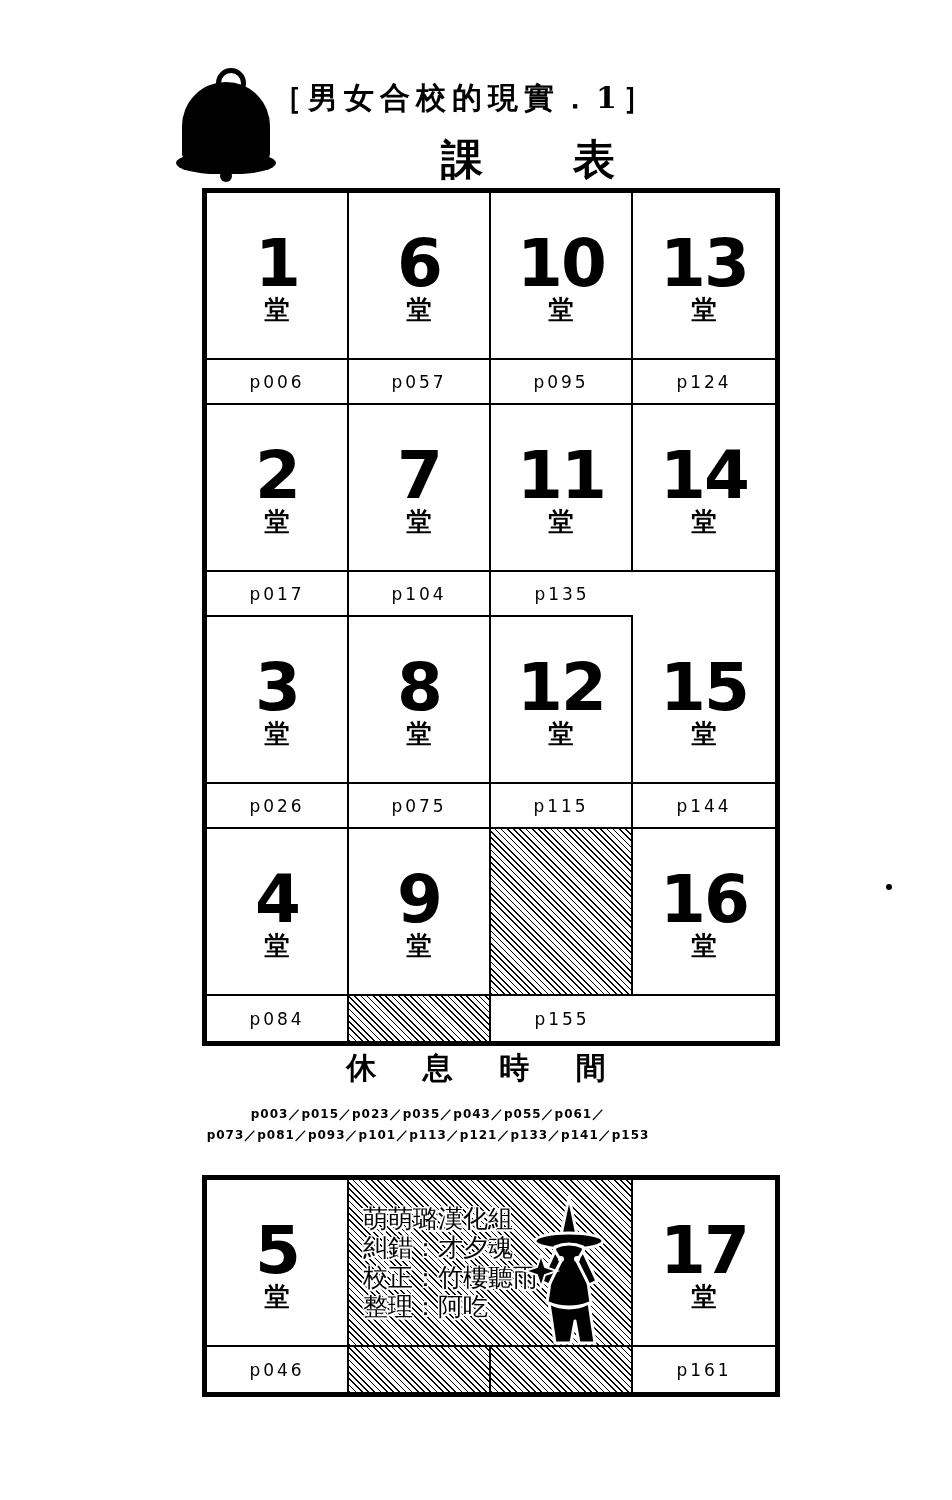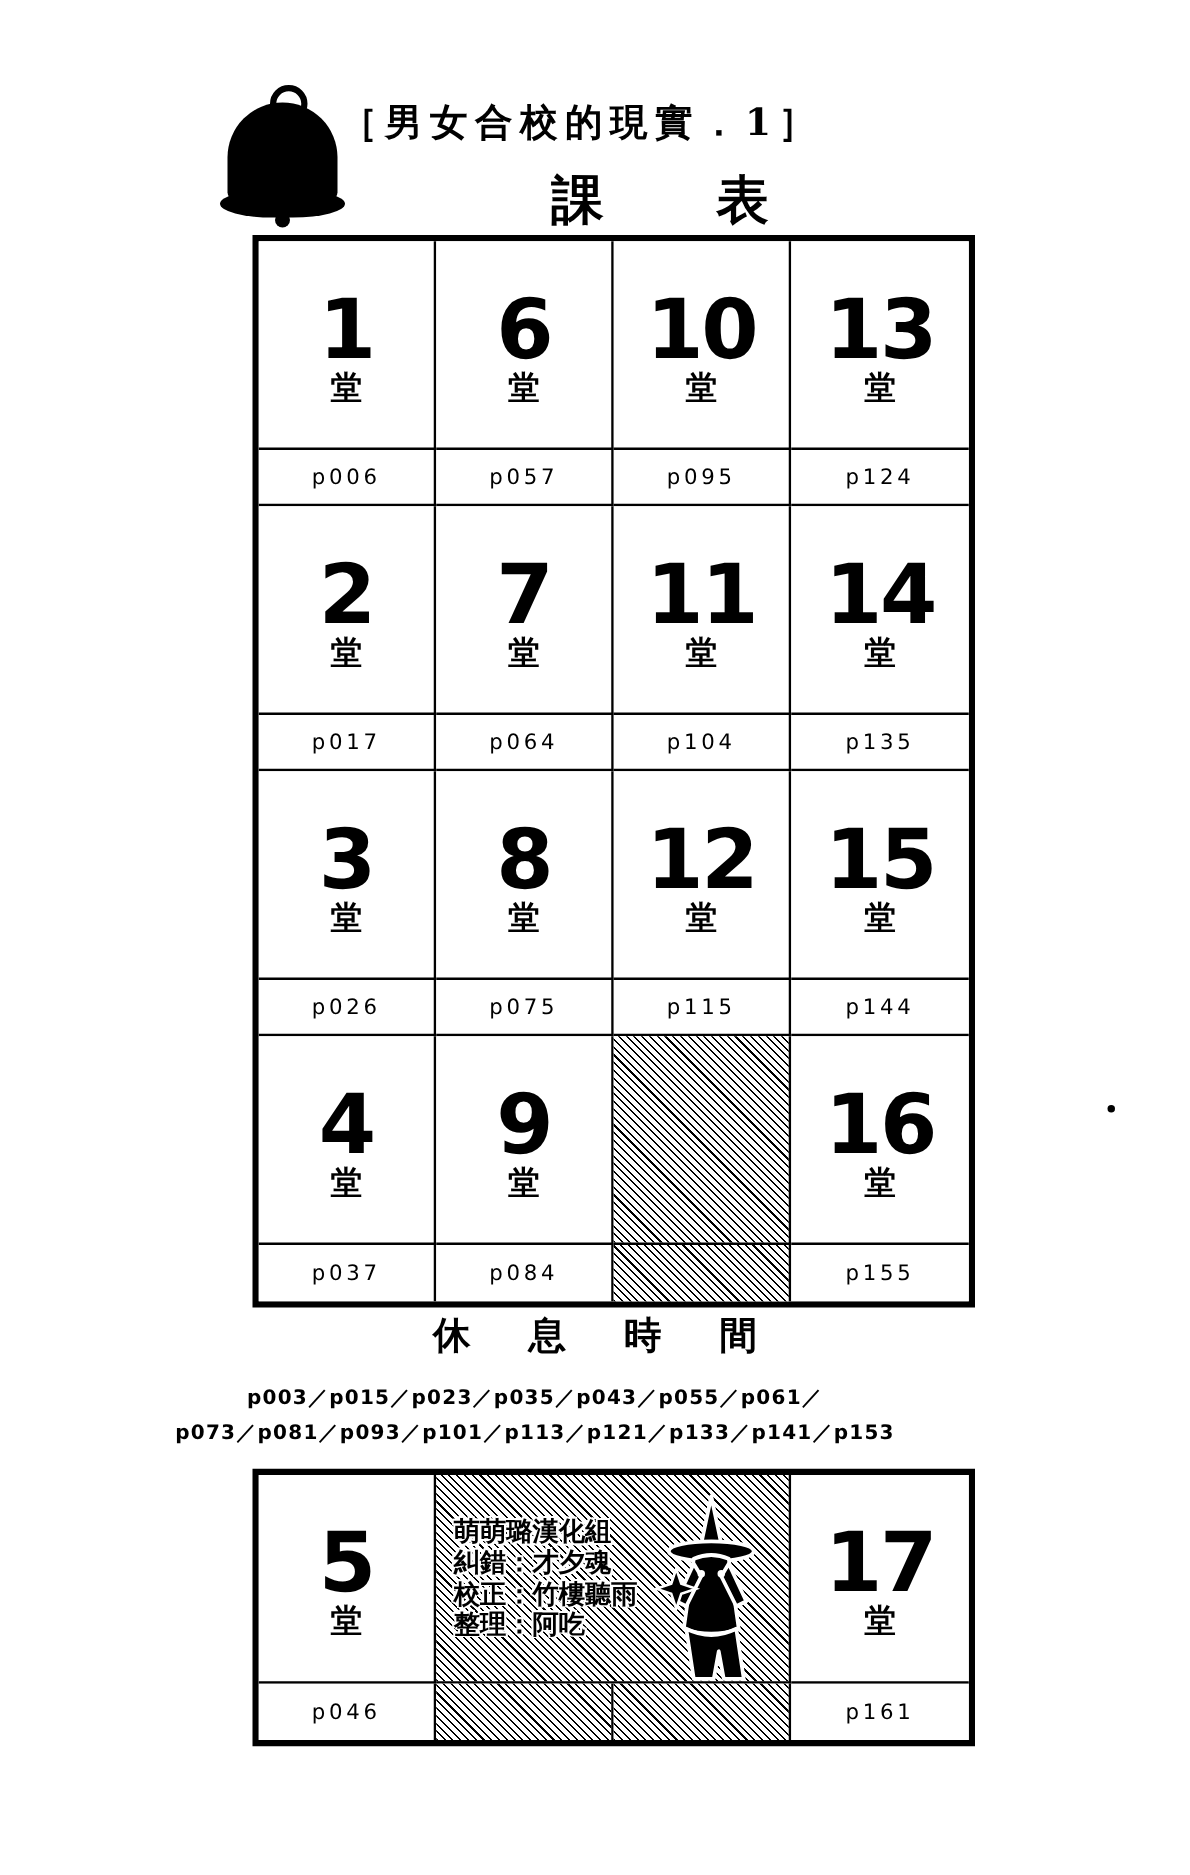--- a/index.html
+++ b/index.html
@@ -172,21 +172,21 @@
     text-indent: 18px;
   }
   .break-pages {
     position: absolute;
     left: 0;
     top: 1104px;
     width: 856px;
     text-align: center;
     font-family: "DejaVu Sans", sans-serif;
     font-weight: bold;
-    font-size: 16px;
+    font-size: 12px;
     line-height: 1.75;
     letter-spacing: 1px;
   }
 
   
   .table-bottom {
     position: absolute;
     left: 202px;
     top: 1175px;
     width: 578px;
@@ -207,22 +207,22 @@
     position: absolute;
     inset: 0;
     display: flex;
     align-items: center;
   }
   .credit-text {
     position: relative;
     z-index: 2;
     padding-left: 14px;
     font-family: "DejaVu Serif", serif;
-    font-weight: bold;
-    font-size: 21px;
+    font-weight: normal;
+    font-size: 25px;
     line-height: 1.18;
     color: #000;
     text-shadow:
       -1.5px 0 #fff, 1.5px 0 #fff, 0 -1.5px #fff, 0 1.5px #fff,
       -1.5px -1.5px #fff, 1.5px 1.5px #fff, 1.5px -1.5px #fff, -1.5px 1.5px #fff;
   }
   .witch {
     position: absolute;
     right: 8px;
     bottom: 0;
@@ -295,21 +295,20 @@
       <div class="num">11</div>
       <div class="tang">堂</div>
     </div>
     <div class="cell cell-big">
       <div class="num">14</div>
       <div class="tang">堂</div>
     </div>
   </div>
   <div class="row">
     <div class="cell cell-page">p017</div>
-    <div class="cell cell-page">p064</div>
     <div class="cell cell-page">p104</div>
     <div class="cell cell-page">p135</div>
   </div>
 
   <div class="row">
     <div class="cell cell-big">
       <div class="num">3</div>
       <div class="tang">堂</div>
     </div>
     <div class="cell cell-big">
@@ -341,21 +340,20 @@
       <div class="num">9</div>
       <div class="tang">堂</div>
     </div>
     <div class="cell cell-big hatched"></div>
     <div class="cell cell-big">
       <div class="num">16</div>
       <div class="tang">堂</div>
     </div>
   </div>
   <div class="row last">
-    <div class="cell cell-page">p037</div>
     <div class="cell cell-page">p084</div>
     <div class="cell cell-page hatched"></div>
     <div class="cell cell-page">p155</div>
   </div>
 </div>
 
 <div class="break-title">休 息 時 間</div>
 <div class="break-pages">
   <div>p003／p015／p023／p035／p043／p055／p061／</div>
   <div>p073／p081／p093／p101／p113／p121／p133／p141／p153</div>

